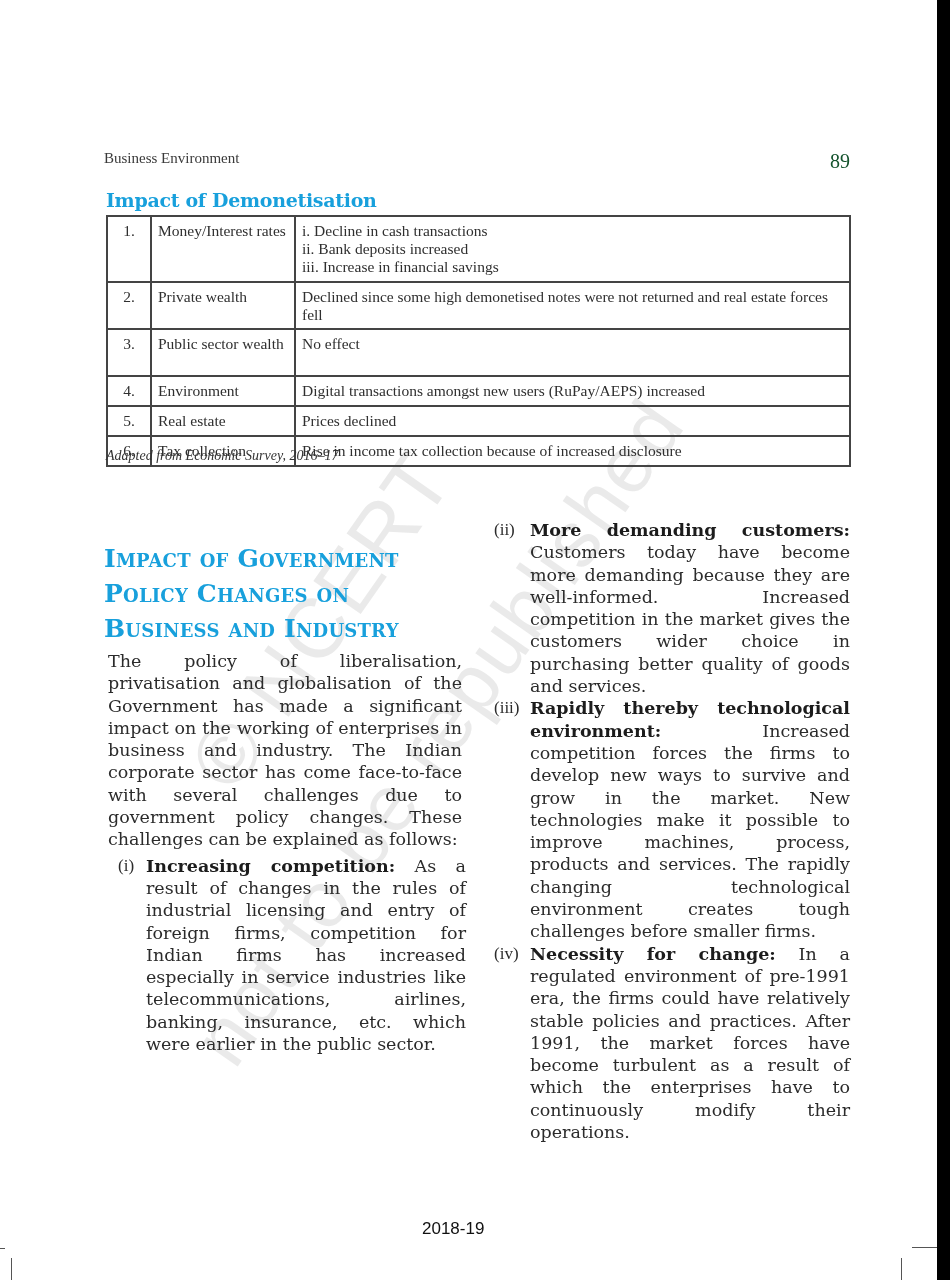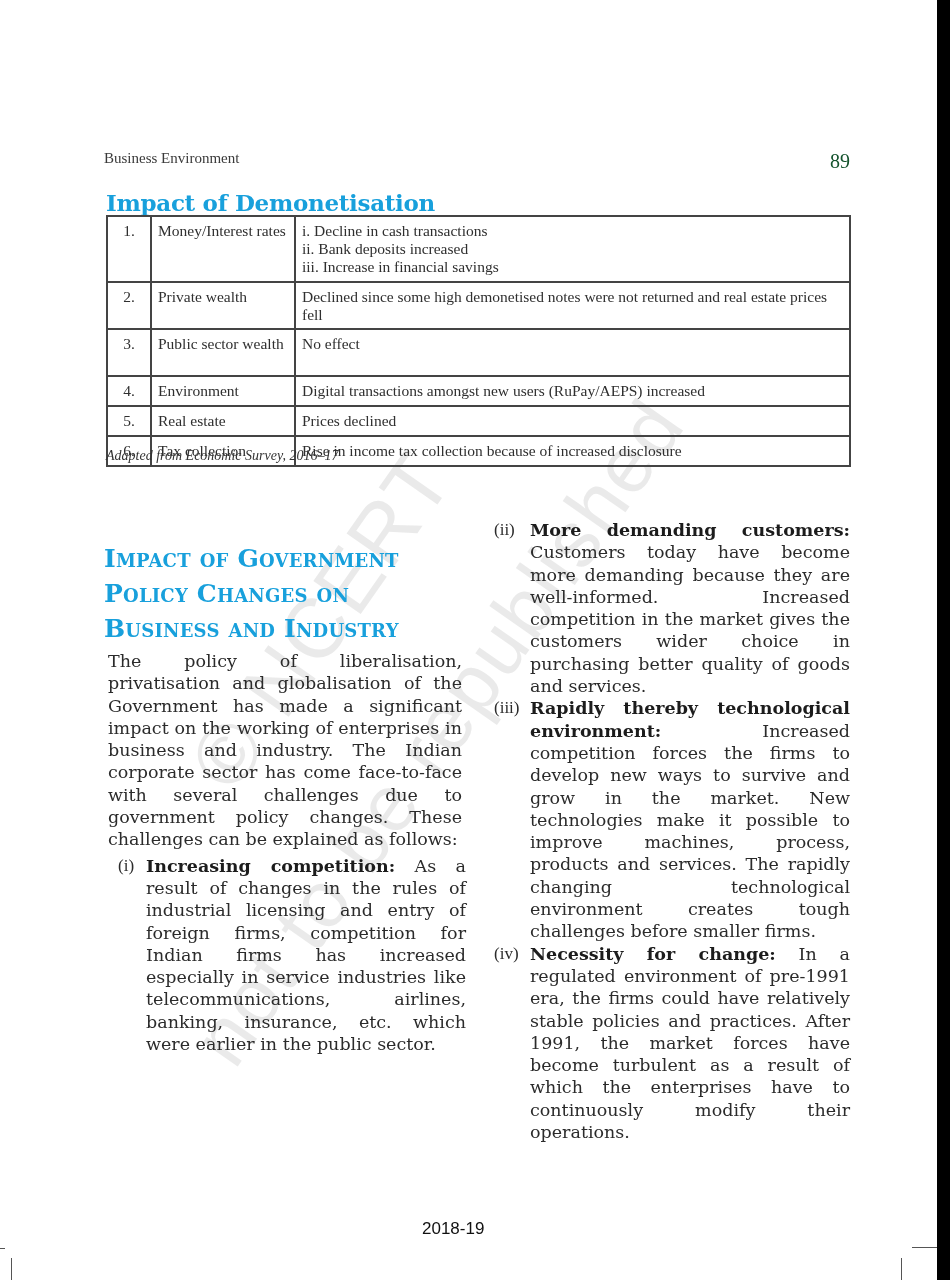--- a/index.html
+++ b/index.html
@@ -5,21 +5,21 @@
     html, body { margin: 0; padding: 0; }
     body {
       width: 950px; height: 1280px; position: relative; overflow: hidden;
       background: #ffffff; color: #2a2a2a;
       font-family: "DejaVu Serif", "Liberation Serif", serif;
     }
     .right-bar { position: absolute; left: 937px; top: 0; width: 13px; height: 1280px; background: #000; }
     .running-head { position: absolute; top: 150px; left: 104px; font-size: 15px; color: #3a3a3a; font-family: "Liberation Serif", serif; }
     .page-number { position: absolute; top: 150px; left: 830px; font-size: 20px; color: #14532d; font-family: "Liberation Serif", serif; }
 
-    .box-title { position: absolute; top: 189px; left: 106px; font-size: 23px; font-weight: bold; color: #18a0dc; font-family: "DejaVu Serif", serif; letter-spacing: -0.3px; }
+    .box-title { position: absolute; top: 189px; left: 106px; font-size: 19px; font-weight: bold; color: #18a0dc; font-family: "DejaVu Serif", serif; letter-spacing: -0.3px; }
 
     table.impact {
       position: absolute; top: 215px; left: 106px; width: 745px;
       border-collapse: collapse; font-size: 15.5px; font-family: "Liberation Serif", serif; color: #2f2f2f;
     }
     table.impact td { border: 2px solid #444; vertical-align: top; padding: 5px 6px 2px 6px; line-height: 18px; }
     table.impact td.num { width: 42px; text-align: center; padding-left: 0; padding-right: 0; }
     table.impact td.topic { width: 130px; }
     .effect-line { display: block; }
     .r1 td { height: 57px; }
@@ -80,21 +80,21 @@
     <td class="topic">Money/Interest rates</td>
     <td>
       <span class="effect-line">i.   Decline in cash transactions</span>
       <span class="effect-line">ii.  Bank deposits increased</span>
       <span class="effect-line">iii. Increase in financial savings</span>
     </td>
   </tr>
   <tr class="r2">
     <td class="num">2.</td>
     <td class="topic">Private wealth</td>
-    <td>Declined since some high demonetised notes were not returned and real estate prices fell</td>
+    <td>Declined since some high demonetised notes were not returned and real estate forces fell</td>
   </tr>
   <tr class="r3">
     <td class="num">3.</td>
     <td class="topic">Public sector wealth</td>
     <td>No effect</td>
   </tr>
   <tr class="r4">
     <td class="num">4.</td>
     <td class="topic">Environment</td>
     <td>Digital transactions amongst new users (RuPay/AEPS) increased</td>

